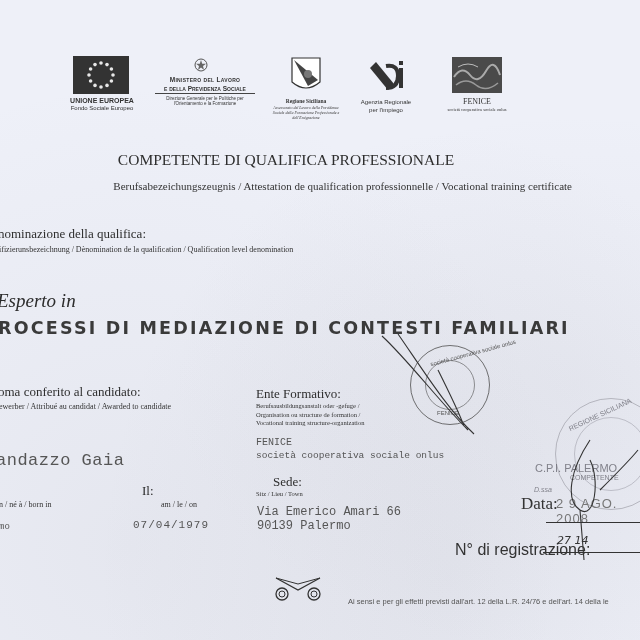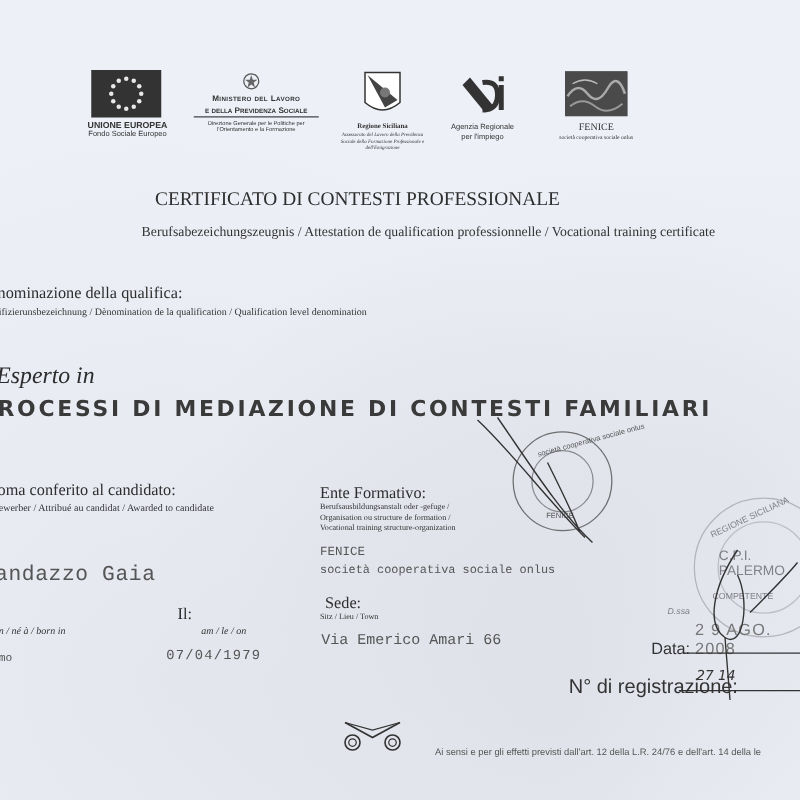--- a/index.html
+++ b/index.html
@@ -35,21 +35,21 @@
   .fen-t2 { left:430px; top:107px; width:94px; font-size:4.5px; font-family:"Liberation Serif", serif; }
   
   .title { left:0; width:572px; top:151px; text-align:center; font-size:15.5px; color:#2e2e2e; }
   .subtitle { left:0; width:572px; top:180px; text-align:right; font-size:11px; color:#333; }
   .sec-head { font-size:13px; color:#2e2e2e; }
   .sec-sub { font-size:8px; color:#333; }
   .esperto { left:-3px; top:290px; font-size:19px; font-style:italic; color:#2c2c2c; }
   .qual { left:-2px; top:318px; font-family:"DejaVu Sans", sans-serif; font-weight:bold; font-size:17.5px; letter-spacing:2.2px; color:#3a3a3a; white-space:nowrap; }
   .mono { font-family:"Liberation Mono", monospace; color:#555; }
   .name { left:-4px; top:451px; font-size:17px; letter-spacing:0.5px; }
-  .lbl-sm { font-size:8px; color:#333;font-style:italic; }
+  .lbl-sm { font-size:8px; color:#333; }
   .line { position:absolute; border-bottom:1px solid #333; height:0; }
   .footnote { left:348px; top:597px; font-family:"Liberation Sans", sans-serif; font-size:7.5px; color:#555; white-space:nowrap; }
   .stamp { position:absolute; border-radius:50%; }
   .stamp-fenice { left:410px; top:345px; width:78px; height:78px; border:1.5px solid rgba(80,80,80,0.8); }
   .stamp-fenice-inner { position:absolute; left:14px; top:14px; width:48px; height:48px; border:1px solid rgba(80,80,80,0.6); border-radius:50%; }
   .stamp-reg { left:555px; top:398px; width:110px; height:110px; border:1.5px solid rgba(140,140,150,0.55); }
   .stamp-reg-inner { position:absolute; left:18px; top:18px; width:72px; height:72px; border:1px solid rgba(140,140,150,0.45); border-radius:50%; }
   .stamp-txt { font-family:"Liberation Sans", sans-serif; color:rgba(110,110,120,0.85); }
   .hand { font-family:"DejaVu Sans", sans-serif; color:#333; }
 </style>
@@ -108,21 +108,21 @@
 
 <svg class="abs fen-logo" viewBox="0 0 50 36">
   <rect width="50" height="36" fill="#4a4a4a"></rect>
   <path d="M2 20 Q10 8 18 18 T34 14 T48 18" stroke="#aaa" stroke-width="2" fill="none"></path>
   <path d="M4 28 Q14 20 24 28 T46 26" stroke="#999" stroke-width="1.5" fill="none"></path>
   <path d="M6 10 Q16 4 26 10" stroke="#bbb" stroke-width="1" fill="none"></path>
 </svg>
 <div class="abs logo-cap fen-t1">FENICE</div>
 <div class="abs logo-cap fen-t2">società cooperativa sociale onlus</div>
 
-<div class="abs title">CERTIFICATO DI CONTESTI PROFESSIONALE</div>
+<div class="abs title">COMPETENTE DI QUALIFICA PROFESSIONALE</div>
 <div class="abs subtitle">Berufsabezeichungszeugnis / Attestation de qualification professionnelle / Vocational training certificate</div>
 
 <div class="abs sec-head" style="left:-2px; top:226px;">nominazione della qualifica:</div>
 <div class="abs sec-sub" style="left:-1px; top:245px;">ifizierunsbezeichnung / Dènomination de la qualification / Qualification level denomination</div>
 
 <div class="abs esperto">Esperto in</div>
 <div class="abs qual">ROCESSI DI MEDIAZIONE DI CONTESTI FAMILIARI</div>
 
 <div class="abs sec-head" style="left:-2px; top:384px;">oma conferito al candidato:</div>
 <div class="abs sec-sub" style="left:-1px; top:402px;">ewerber / Attribué au candidat / Awarded to candidate</div>
@@ -137,48 +137,49 @@
 
 <div class="abs sec-head" style="left:256px; top:386px;">Ente Formativo:</div>
 <div class="abs" style="left:256px; top:402px; font-size:6.5px; line-height:8.5px; color:#333;">
   <div>Berufsausbildungsanstalt oder -gefuge /</div>
   <div>Organisation ou structure de formation /</div>
   <div>Vocational training structure-organization</div>
 </div>
 <div class="abs mono" style="left:256px; top:437px; font-size:10px;">FENICE</div>
 <div class="abs mono" style="left:256px; top:450px; font-size:9.5px; white-space:nowrap;">società cooperativa sociale onlus</div>
 
-<div class="abs sec-head" style="left:260px; top:474px;">Sede:</div>
+<div class="abs sec-head" style="left:273px; top:474px;">Sede:</div>
 <div class="abs" style="left:256px; top:490px; font-size:6.5px; color:#333;">Sitz / Lieu / Town</div>
 <div class="abs mono" style="left:257px; top:505px; font-size:12px; line-height:14px;">
   <div>Via Emerico Amari 66</div>
+  <div>90139 Palermo</div>
 </div>
 
 <div class="stamp stamp-fenice">
   <div class="stamp-fenice-inner"></div>
   <div class="abs stamp-txt" style="left:18px; top:4px; font-size:6px; transform:rotate(-15deg); color:#555; white-space:nowrap;">società cooperativa sociale onlus</div>
   <div class="abs stamp-txt" style="left:26px; top:64px; font-size:6px; color:#555;">FENICE</div>
 </div>
 <svg class="abs" style="left:378px; top:330px;" width="130" height="110" viewBox="0 0 130 110">
   <path d="M4 6 C30 30 60 70 90 100 M20 4 C45 40 70 80 96 104 M60 40 C70 60 80 80 86 96" stroke="#333" stroke-width="1.1" fill="none"></path>
 </svg>
 
 <div class="stamp stamp-reg">
   <div class="stamp-reg-inner"></div>
   <div class="abs stamp-txt" style="left:10px; top:12px; font-size:7px; transform:rotate(-25deg); white-space:nowrap;">REGIONE SICILIANA</div>
 </div>
-<div class="abs stamp-txt" style="left:535px; top:439px; font-size:11px;margin-left:40px;">C.P.I. PALERMO</div>
+<div class="abs stamp-txt" style="left:535px; top:462px; font-size:11px;">C.P.I. PALERMO</div>
 <div class="abs stamp-txt" style="left:570px; top:474px; font-size:7px;">COMPETENTE</div>
 <div class="abs stamp-txt" style="left:534px; top:486px; font-size:7px; font-style:italic;">D.ssa</div>
 <div class="abs stamp-txt" style="left:556px; top:496px; font-size:13px; letter-spacing:1px; color:#777;">2 9 AGO. 2008</div>
 <svg class="abs" style="left:560px; top:430px;" width="80" height="140" viewBox="0 0 80 140">
   <path d="M30 10 C10 40 5 70 20 80 C35 90 40 50 30 30 M20 80 L24 130 M40 60 C55 45 70 30 78 20" stroke="#333" stroke-width="1.1" fill="none"></path>
 </svg>
 
-<div class="abs" style="left:521px; top:511px; font-family:Liberation Sans, sans-serif; font-size:13px; color:#333;">Data:</div>
+<div class="abs" style="left:521px; top:494px; font-family:Liberation Serif, serif; font-size:17px; color:#333;">Data:</div>
 <div class="line" style="left:546px; top:522px; width:94px;"></div>
 <div class="abs" style="left:455px; top:541px; font-family:'Liberation Sans', sans-serif; font-size:16px; color:#333;">N° di registrazione:</div>
 <div class="line" style="left:543px; top:552px; width:97px;"></div>
 <div class="abs hand" style="left:557px; top:534px; font-size:11px; font-style:italic;">27 14</div>
 
 <svg class="abs" style="left:272px; top:574px;" width="52" height="30" viewBox="0 0 52 30">
   <path d="M4 4 L26 16 L48 4" stroke="#333" stroke-width="1.3" fill="none"></path>
   <path d="M4 4 L26 10 L48 4" stroke="#333" stroke-width="1" fill="none"></path>
   <circle cx="10" cy="20" r="6" stroke="#333" stroke-width="1.3" fill="none"></circle>
   <circle cx="10" cy="20" r="3" stroke="#333" stroke-width="1" fill="none"></circle>

